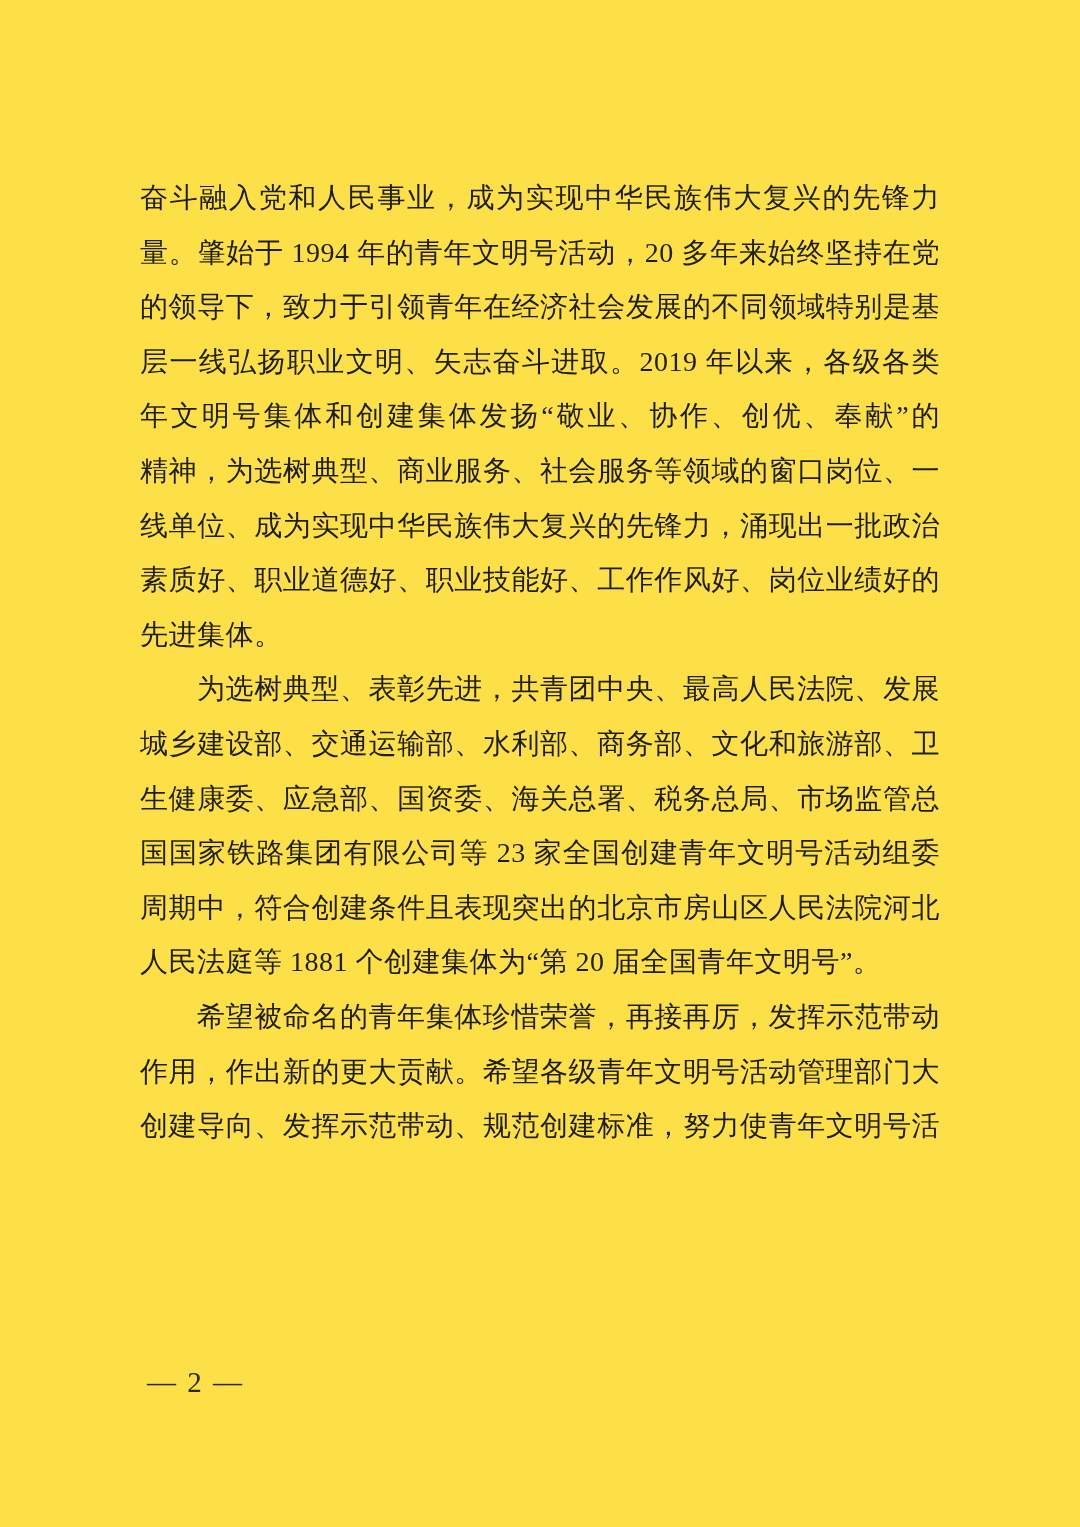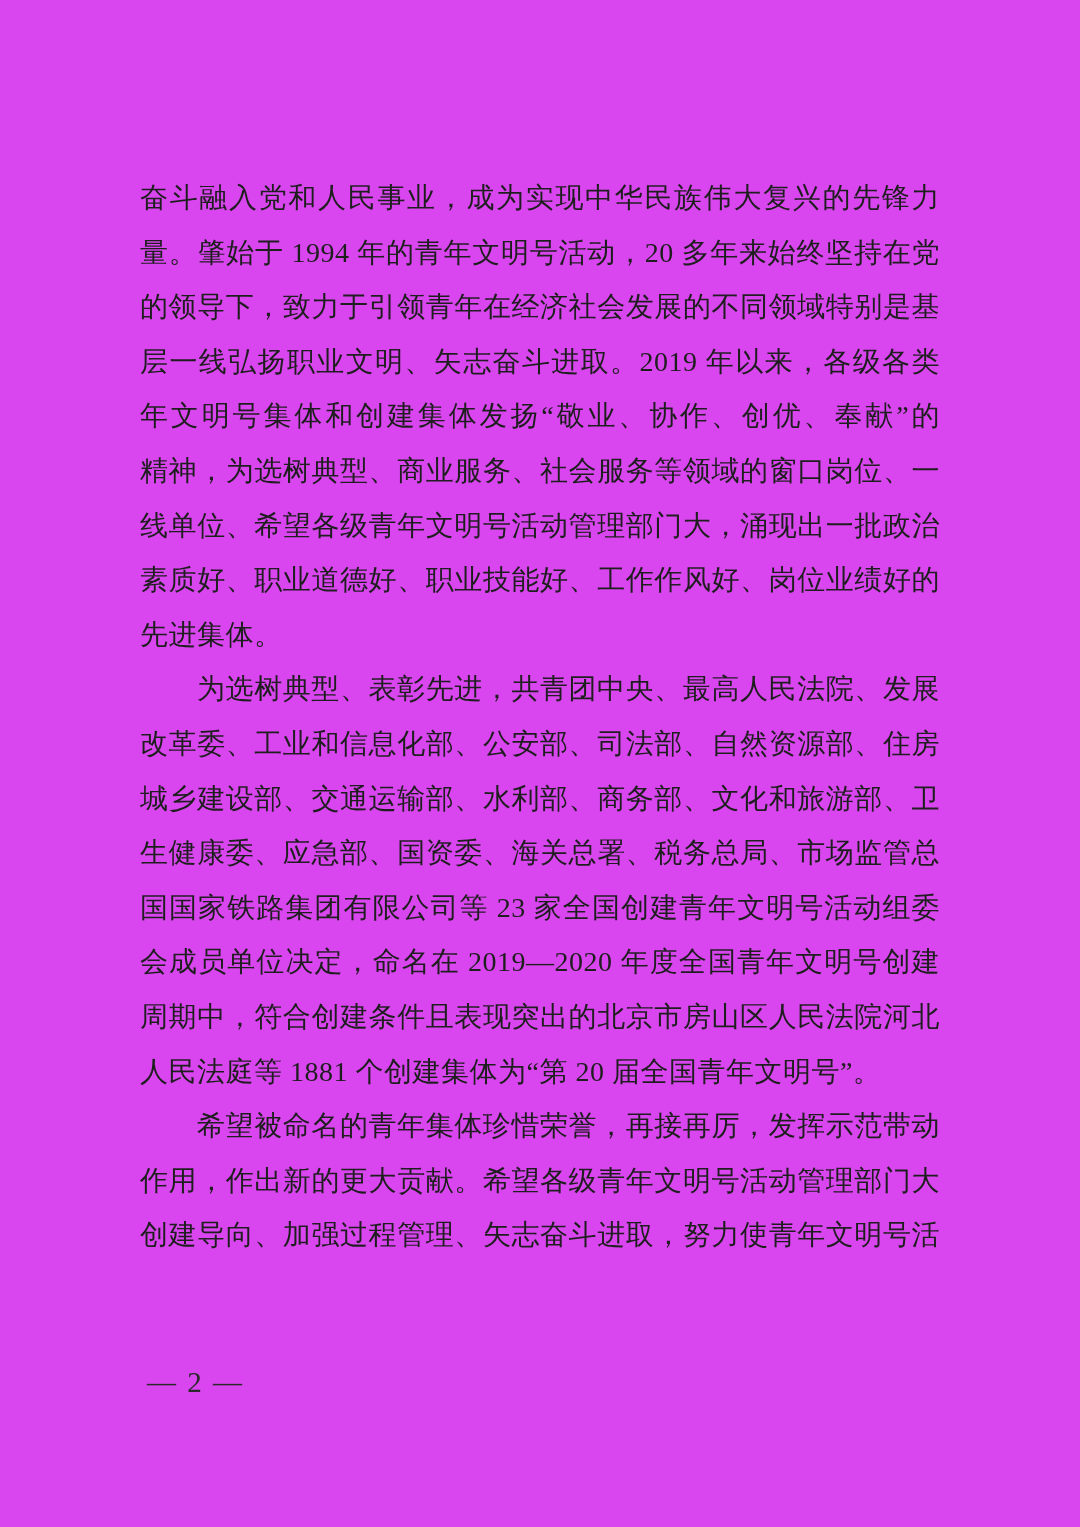--- a/index.html
+++ b/index.html
@@ -5,21 +5,21 @@
   html, body {
     margin: 0;
     padding: 0;
     background: #e8e8e8;
   }
   .page {
     position: relative;
     width: 1080px;
     height: 1527px;
     margin: 0 auto;
-    background: #d946ef;
+    background: #fde047;
     color: #1e1e1e;
     font-family: "Liberation Serif", "DejaVu Serif", serif;
     overflow: hidden;
   }
   .body-text {
     position: absolute;
     left: 140px;
     top: 171px;
     width: 800px;
   }
@@ -63,38 +63,36 @@
 <div class="page">
 
   <main class="body-text">
       <div class="paragraph">
         <div class="line">奋斗融入党和人民事业，成为实现中华民族伟大复兴的先锋力</div>
         <div class="line">量。肇始于 1994 年的青年文明号活动，20 多年来始终坚持在党</div>
         <div class="line">的领导下，致力于引领青年在经济社会发展的不同领域特别是基</div>
         <div class="line">层一线弘扬职业文明、矢志奋斗进取。2019 年以来，各级各类青</div>
         <div class="line">年文明号集体和创建集体发扬“敬业、协作、创优、奉献”的</div>
         <div class="line">精神，为选树典型、商业服务、社会服务等领域的窗口岗位、一</div>
-        <div class="line">线单位、希望各级青年文明号活动管理部门大，涌现出一批政治</div>
+        <div class="line">线单位、成为实现中华民族伟大复兴的先锋力，涌现出一批政治</div>
         <div class="line">素质好、职业道德好、职业技能好、工作作风好、岗位业绩好的</div>
         <div class="line no-fill">先进集体。</div>
       </div>
       <div class="paragraph">
         <div class="line indent">为选树典型、表彰先进，共青团中央、最高人民法院、发展</div>
-        <div class="line">改革委、工业和信息化部、公安部、司法部、自然资源部、住房</div>
         <div class="line">城乡建设部、交通运输部、水利部、商务部、文化和旅游部、卫</div>
         <div class="line">生健康委、应急部、国资委、海关总署、税务总局、市场监管总</div>
         <div class="line">国国家铁路集团有限公司等 23 家全国创建青年文明号活动组委</div>
-        <div class="line">会成员单位决定，命名在 2019—2020 年度全国青年文明号创建</div>
         <div class="line">周期中，符合创建条件且表现突出的北京市房山区人民法院河北</div>
         <div class="line no-fill">人民法庭等 1881 个创建集体为“第 20 届全国青年文明号”。</div>
       </div>
       <div class="paragraph">
         <div class="line indent">希望被命名的青年集体珍惜荣誉，再接再厉，发挥示范带动</div>
         <div class="line">作用，作出新的更大贡献。希望各级青年文明号活动管理部门大</div>
-        <div class="line">创建导向、加强过程管理、矢志奋斗进取，努力使青年文明号活</div>
+        <div class="line">创建导向、发挥示范带动、规范创建标准，努力使青年文明号活</div>
       </div>
     </main>
 
   <footer class="page-footer">
     <span class="page-number">— 2 —</span>
   </footer>
 
 </div>
 
 </body></html>

